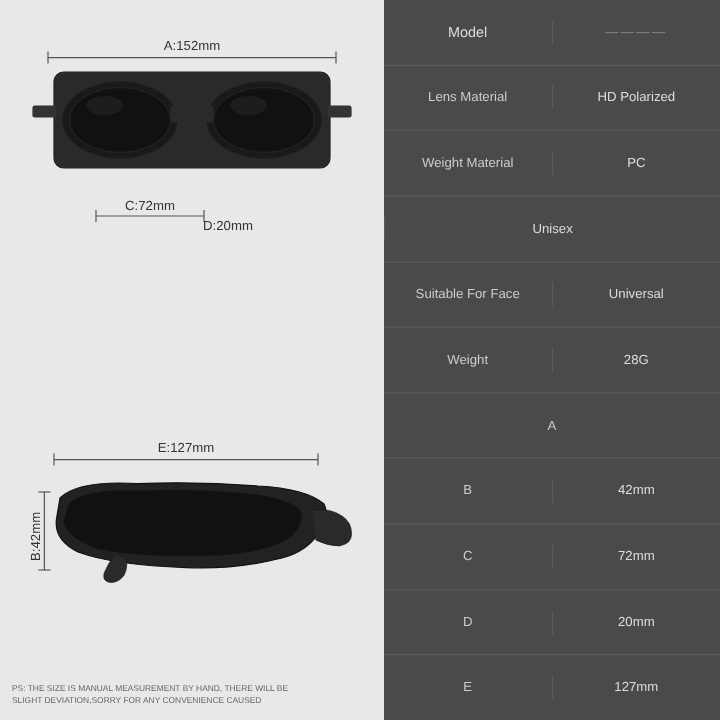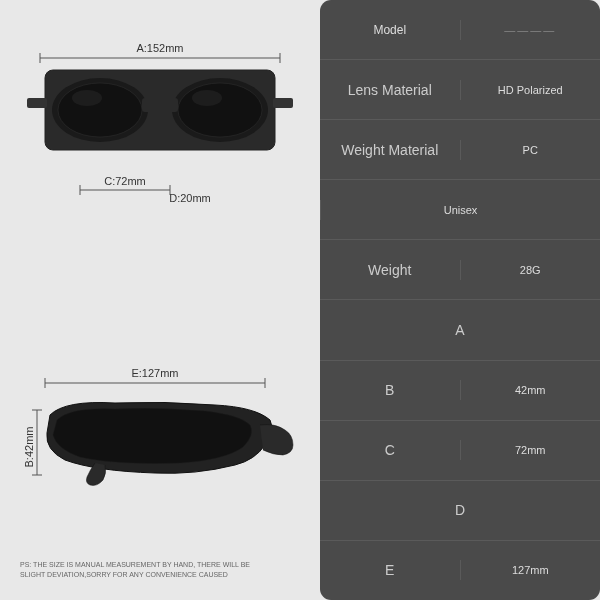--- a/index.html
+++ b/index.html
@@ -13,30 +13,29 @@
     }
 
     .left-panel {
       width: 320px;
       height: 600px;
       background: #e8e8e8;
       position: relative;
       display: flex;
       flex-direction: column;
       align-items: center;
-      padding: 10px;
+      padding: 0;
     }
 
     .right-panel {
       width: 280px;
       height: 600px;
       background: #4a4a4a;
       display: flex;
       flex-direction: column;
-      border-radius: 11px;
     }
 
     
     .glasses-top-section {
       width: 100%;
       flex: 0 0 300px;
       position: relative;
       display: flex;
       align-items: center;
       justify-content: center;
@@ -78,21 +77,21 @@
       align-items: center;
     }
 
     .spec-row:last-child {
       border-bottom: none;
     }
 
     .spec-label {
       flex: 1;
       text-align: center;
-      font-size: 14px;
+      font-size: 11px;
       color: #ccc;
       padding: 4px 6px;
     }
 
     .spec-value {
       flex: 1;
       text-align: center;
       font-size: 11px;
       color: #ddd;
       padding: 4px 6px;
@@ -192,35 +191,40 @@
         <div class="spec-value">HD Polarized</div>
       </div>
       <div class="spec-row">
         <div class="spec-label">Weight Material</div>
         <div class="spec-value">PC</div>
       </div>
       <div class="spec-row">
         <div class="spec-value">Unisex</div>
       </div>
       <div class="spec-row">
+        <div class="spec-label">Suitable For Face</div>
+        <div class="spec-value">Universal</div>
+      </div>
+      <div class="spec-row">
         <div class="spec-label">Weight</div>
         <div class="spec-value">28G</div>
       </div>
       <div class="spec-row">
         <div class="spec-label">A</div>
       </div>
       <div class="spec-row">
         <div class="spec-label">B</div>
         <div class="spec-value">42mm</div>
       </div>
       <div class="spec-row">
         <div class="spec-label">C</div>
         <div class="spec-value">72mm</div>
       </div>
       <div class="spec-row">
         <div class="spec-label">D</div>
+        <div class="spec-value">20mm</div>
       </div>
       <div class="spec-row">
         <div class="spec-label">E</div>
         <div class="spec-value">127mm</div>
       </div>
     </div>
 </div>
 
 </body></html>

